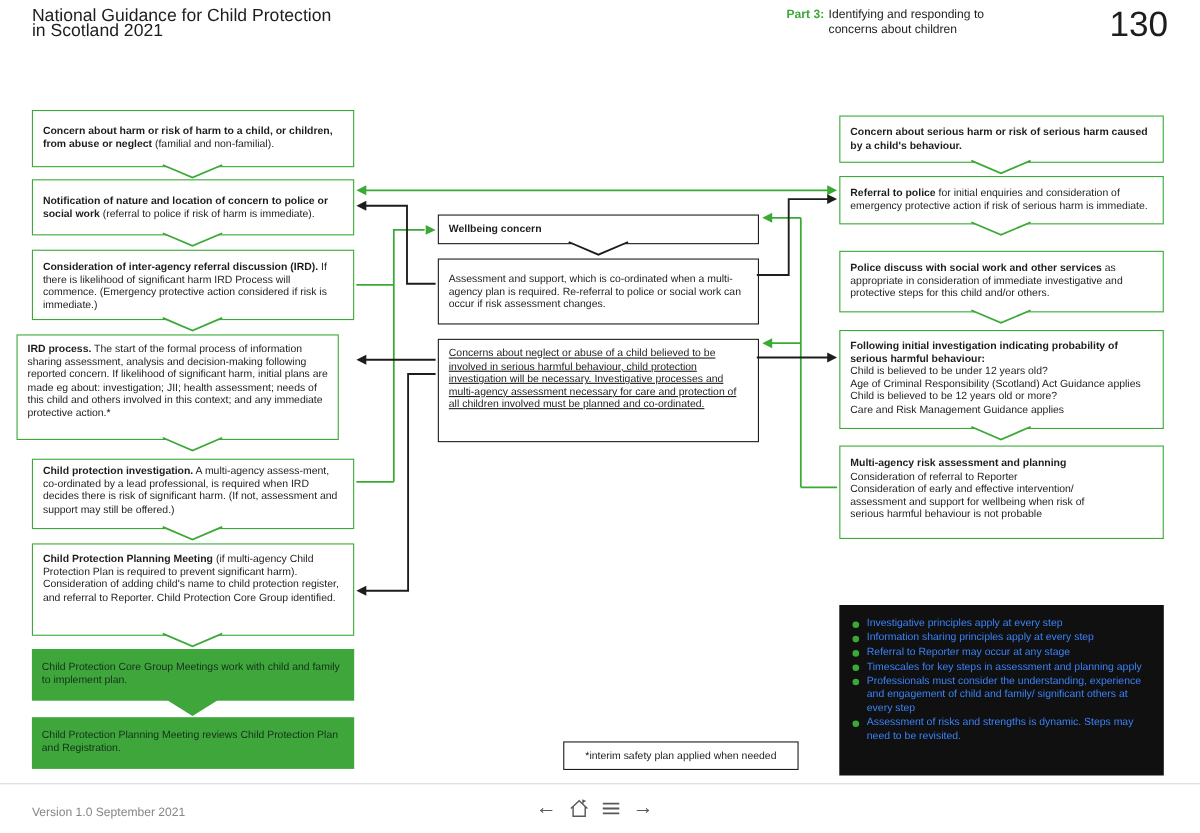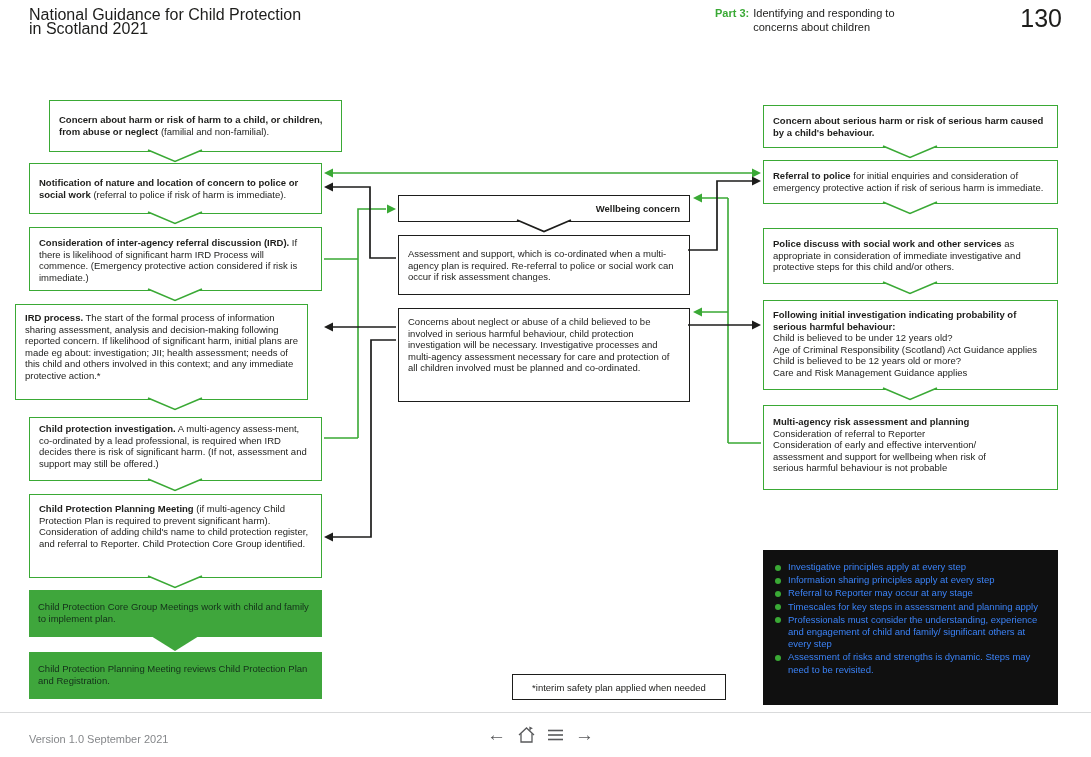--- a/index.html
+++ b/index.html
@@ -6,44 +6,44 @@
   html,body { background:#ffffff; }
   body { font-family:"Liberation Sans","DejaVu Sans",sans-serif; color:#1d1d1b; }
   #page { position:relative; width:1091px; height:757px; background:#fff; overflow:hidden; }
 
   .pre { white-space:pre-line; }
 
   
   .doc-title { position:absolute; left:29px; top:8px; font-size:16px; line-height:14px; color:#1d1d1b; }
   .part-ref { position:absolute; left:715px; top:6px; font-size:11px; line-height:14px; display:flex; gap:4px; }
   .part-ref strong { color:#3aa935; }
-  .page-num { position:absolute; right:29px; top:4px; font-size:25px; color:#1d1d1b; }
+  .page-num { position:absolute; right:29px; top:4px; font-size:32px; color:#1d1d1b; }
   .main-title { position:absolute; left:29px; top:58px; font-size:19px; font-weight:bold; color:#3aa935; }
 
   
   .box { position:absolute; background:#fff; border:1.6px solid #3aa935; font-size:9.5px; line-height:11.6px; color:#1d1d1b; z-index:1; }
   .box.dark { border-color:#1d1d1b; }
   .box.fill { background:#3fa63c; border:none; color:#14301a; }
   .bt strong { font-weight:bold; }
   .blockhead strong { display:block; }
 
   
-  #l1 { left:29px; top:100px; width:293px; height:52px; padding:13px 9px;margin-left:20px; }
+  #l1 { left:29px; top:100px; width:293px; height:52px; padding:13px 9px; }
   #l2 { left:29px; top:163px; width:293px; height:51px; padding:13px 9px; }
   #l3 { left:29px; top:227px; width:293px; height:64px; padding:9px 9px; }
   #l4 { left:15px; top:304px; width:293px; height:96px; padding:7px 9px; }
   #l5 { left:29px; top:417px; width:293px; height:64px; padding:5px 9px; }
   #l6 { left:29px; top:494px; width:293px; height:84px; padding:8px 9px; }
   #l7 { left:29px; top:590px; width:293px; height:47px; padding:11px 9px; }
   #l8 { left:29px; top:652px; width:293px; height:47px; padding:11px 9px; }
 
   
-  #m1 { left:398px; top:195px; width:292px; height:27px; padding:7px 9px; text-align:right; font-weight:bold; }
+  #m1 { left:398px; top:195px; width:292px; height:27px; padding:7px 9px; text-align:left; font-weight:bold; }
   #m2 { left:398px; top:235px; width:292px; height:60px; padding:12px 9px; }
-  #m3 { left:398px; top:308px; width:292px; height:94px; padding:7px 9px; }
+  #m3 { left:398px; top:308px; width:292px; height:94px; padding:7px 9px;text-decoration:underline; }
   #footnote { left:512px; top:674px; width:214px; height:26px; padding:7px 4px; text-align:center; }
 
   
   #r1 { left:763px; top:105px; width:295px; height:43px; padding:9px 9px; }
   #r2 { left:763px; top:160px; width:295px; height:44px; padding:9px 9px; }
   #r3 { left:763px; top:228px; width:295px; height:56px; padding:9px 9px; }
   #r4 { left:763px; top:300px; width:295px; height:90px; padding:8px 9px; }
   #r5 { left:763px; top:405px; width:295px; height:85px; padding:10px 9px; }
 
   

